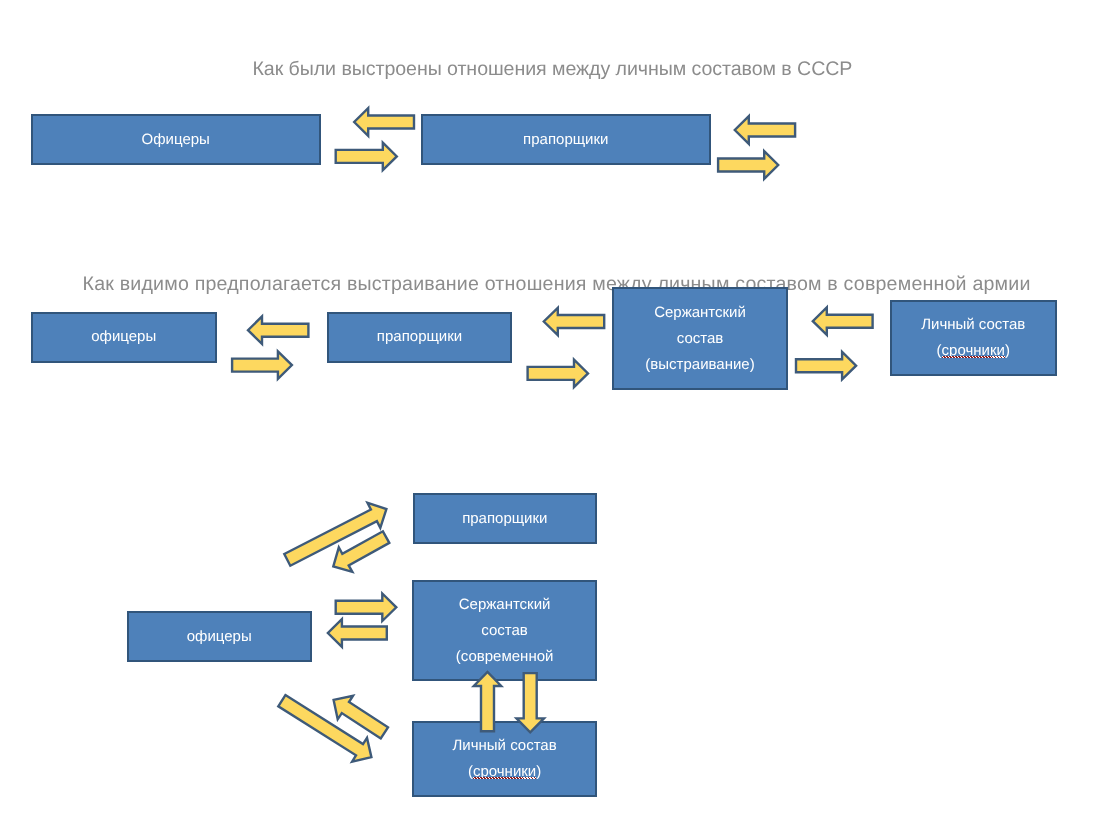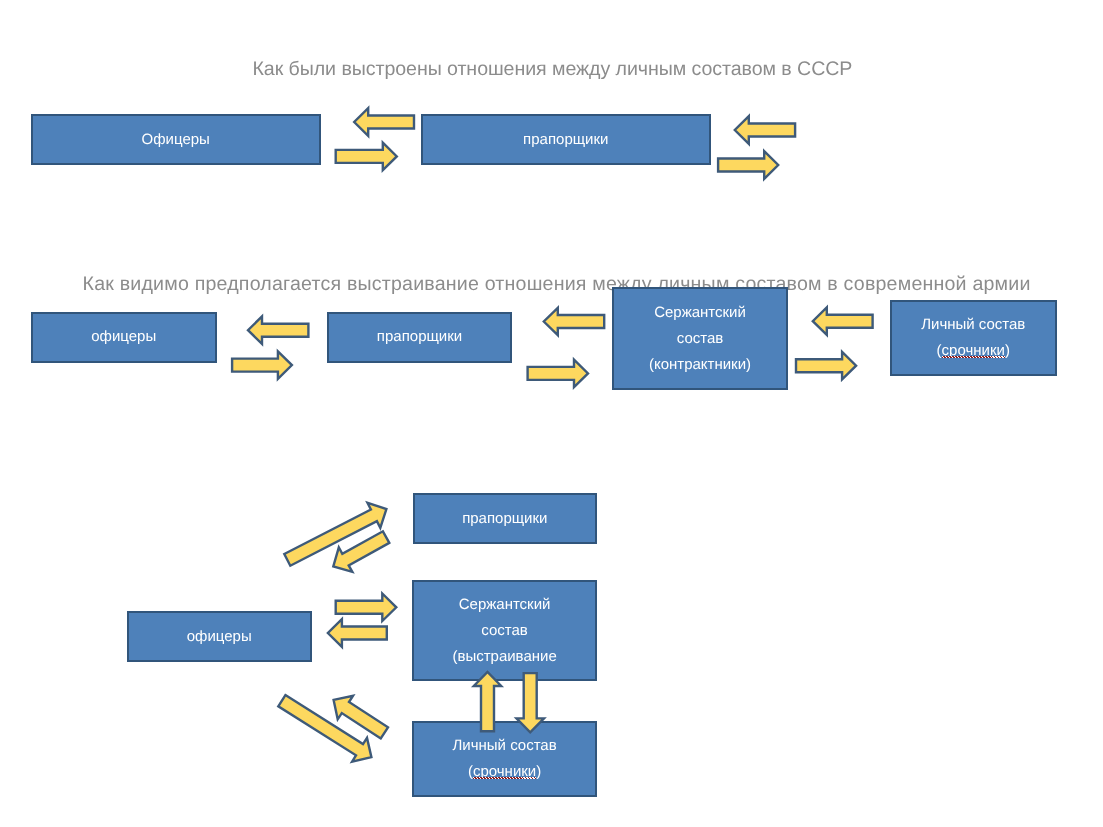--- a/index.html
+++ b/index.html
@@ -54,38 +54,38 @@
 
   <div class="box" style="left:31px;top:312px;width:185.5px;height:50.5px">
     <span class="txt">офицеры</span>
   </div>
 
   <div class="box" style="left:327px;top:312px;width:185px;height:50.5px">
     <span class="txt">прапорщики</span>
   </div>
 
   <div class="box" style="left:612px;top:287px;width:176px;height:103px">
-    <span class="txt"><span>Сержантский</span><br><span>состав</span><br><span>(контрактники)</span></span>
+    <span class="txt"><span>Сержантский</span><br><span>состав</span><br><span>(выстраивание)</span></span>
   </div>
 
   <div class="box" style="left:890px;top:300px;width:166.5px;height:76px">
     <span class="txt"><span>Личный состав</span><br><span>(</span><span class="sp">срочники</span><span>)</span></span>
   </div>
 
 
   <div class="box" style="left:412.6px;top:493px;width:184.4px;height:51px">
     <span class="txt">прапорщики</span>
   </div>
 
   <div class="box" style="left:127px;top:611px;width:184.5px;height:51px">
     <span class="txt">офицеры</span>
   </div>
 
   <div class="box" style="left:412.2px;top:579.8px;width:184.8px;height:101.5px">
-    <span class="txt"><span>Сержантский</span><br><span>состав</span><br><span>(выстраивание</span></span>
+    <span class="txt"><span>Сержантский</span><br><span>состав</span><br><span>(современной</span></span>
   </div>
 
   <div class="box" style="left:412.2px;top:721.3px;width:184.8px;height:75.8px">
     <span class="txt"><span>Личный состав</span><br><span>(</span><span class="sp">срочники</span><span>)</span></span>
   </div>
 
   <svg class="arrows" width="1103" height="827" viewBox="0 0 1103 827">
     <path class="arrow" d="M414.0 128.5 L368.2 128.5 L368.2 135.8 L354.2 122.0 L368.2 108.2 L368.2 115.5 L414.0 115.5Z"></path>
     <path class="arrow" d="M335.7 149.9 L382.8 149.9 L382.8 142.7 L396.8 156.4 L382.8 170.2 L382.8 162.9 L335.7 162.9Z"></path>
     <path class="arrow" d="M795.1 136.5 L748.8 136.5 L748.8 143.8 L734.8 130.0 L748.8 116.2 L748.8 123.5 L795.1 123.5Z"></path>

